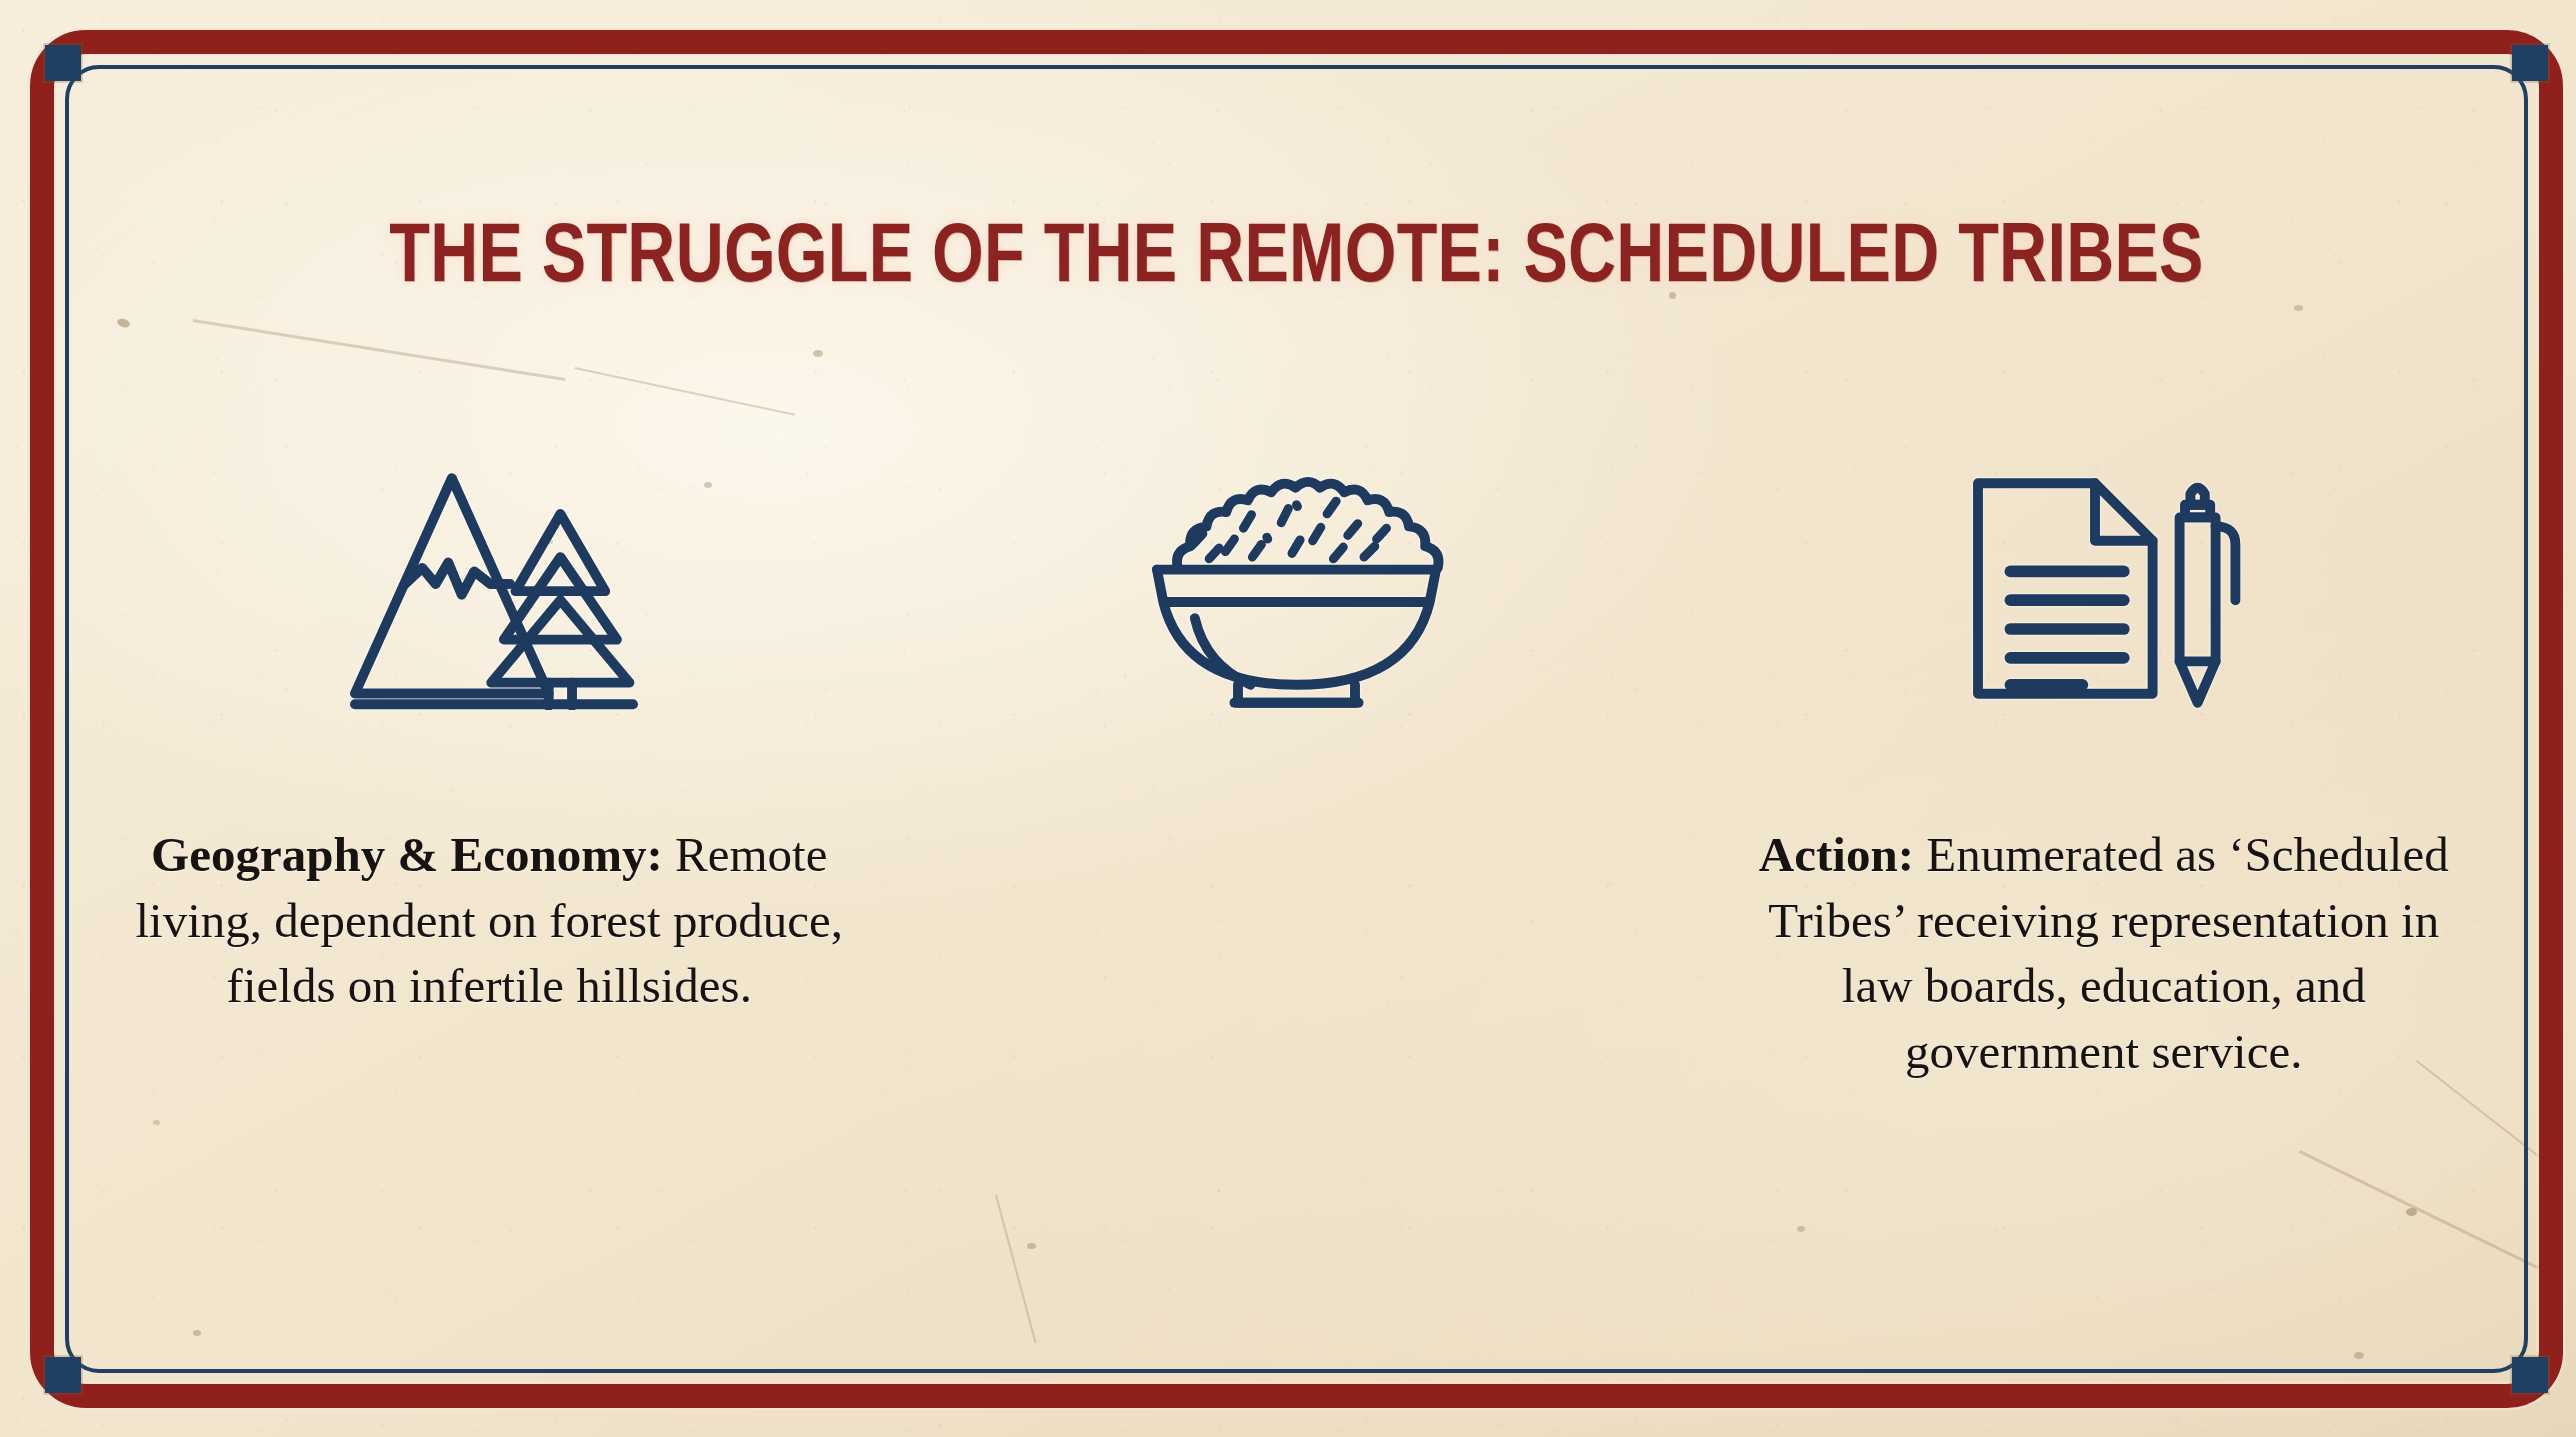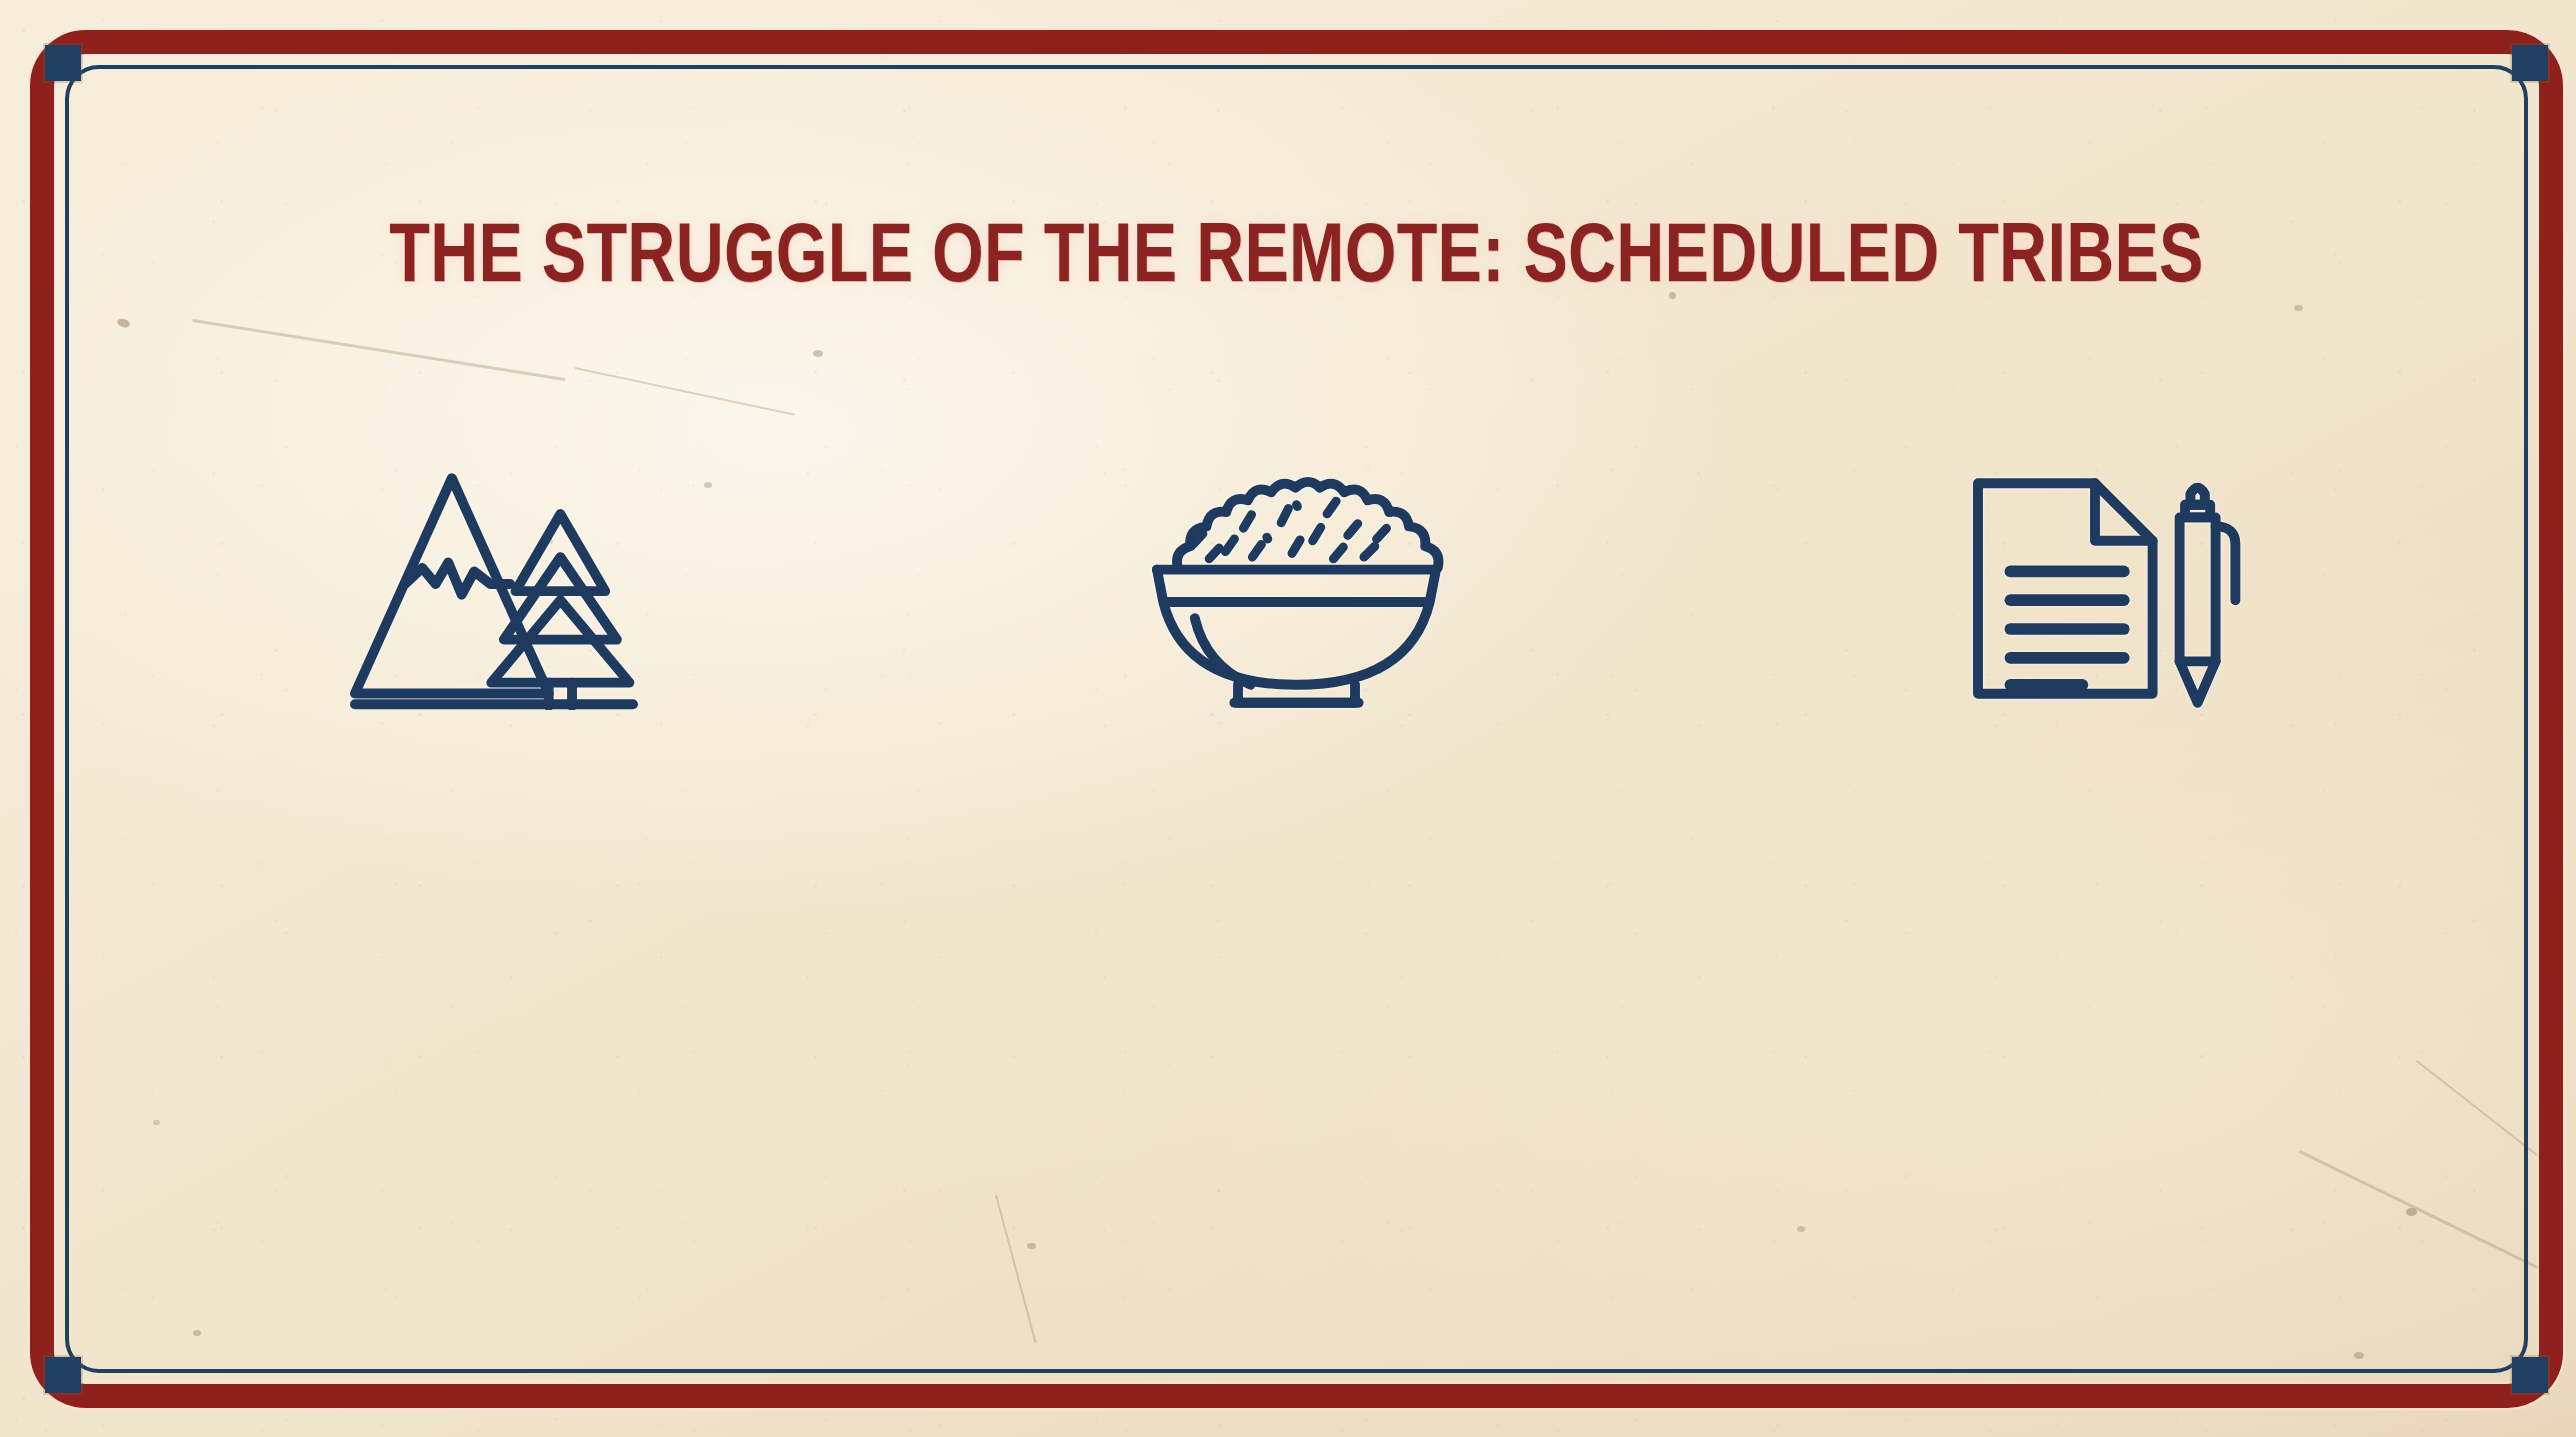--- a/index.html
+++ b/index.html
@@ -171,20 +171,24 @@
           <path d="M249 62 L299 148 L199 148 Z"></path>
           <path d="M249 110 L312 202 L186 202 Z"></path>
           <path d="M249 158 L326 250 L172 250 Z"></path>
 
           <path d="M236 250 L236 276"></path>
           <path d="M262 250 L262 276"></path>
 
           <path d="M20 274 L330 274"></path>
         </svg>
       </div>
+      <div class="blurb">
+        <b>Geography &amp; Economy:</b>
+        <span>Remote living, dependent on forest produce, fields on infertile hillsides.</span>
+      </div>
     </div>
 
     <div class="col">
       <div class="icon-wrap">
         <svg width="297" height="252" viewBox="0 0 330 280" fill="none" stroke="#1e3a5f" stroke-width="11" stroke-linecap="round" stroke-linejoin="round">
 
           <path d="M33 122
                    q-4 -19 14 -24 q-2 -20 18 -22 q3 -19 22 -16
                    q5 -19 24 -13 q8 -18 26 -9 q11 -16 27 -5
                    q14 -13 27 0 q16 -11 27 5 q18 -9 26 9
@@ -239,17 +243,21 @@
           <path d="M244 66 L284 66 L284 226 L244 226 Z"></path>
 
           <path d="M256 40 q8 -14 16 0 L272 52 L256 52 Z"></path>
           <path d="M250 52 L278 52 L278 66 L250 66 Z"></path>
 
           <path d="M284 76 q22 0 22 20 L306 158"></path>
 
           <path d="M244 226 L264 272 L284 226"></path>
         </svg>
       </div>
+      <div class="blurb">
+        <b>Action:</b>
+        <span>Enumerated as ‘Scheduled Tribes’ receiving representation in law boards, education, and government service.</span>
+      </div>
     </div>
 
   </div>
 </div>
 
 
 </body></html>

